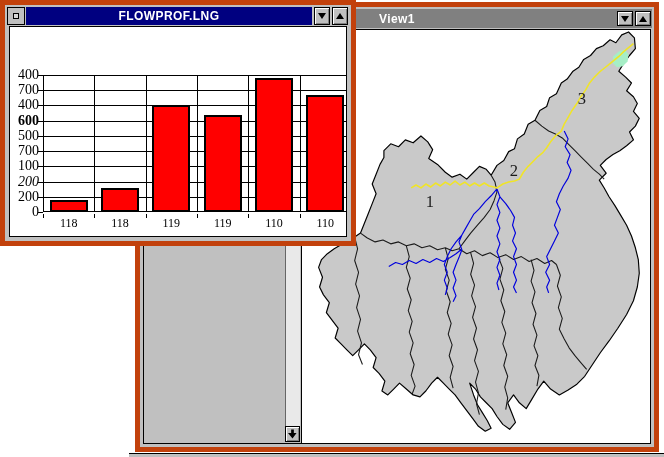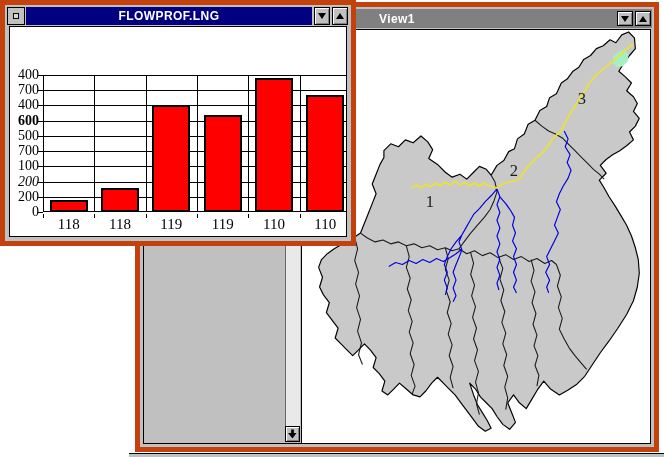--- a/index.html
+++ b/index.html
@@ -28,21 +28,21 @@
 
   .chart-title { position:absolute; left:6px; top:3px; width:330px; text-align:center;
                  font-family:"Liberation Serif","DejaVu Serif",serif; font-size:15.5px; line-height:17px; color:#000; }
   .plot-area { position:absolute; left:33px; top:48px; width:308px; height:137px; border:1.5px solid #000; background:#fff; }
   .hgrid { position:absolute; left:0; width:100%; height:1px; background:#000; }
   .vgrid { position:absolute; top:0; width:1px; height:100%; background:#000; }
   .bar  { position:absolute; background:var(--bar_fill,#f00); border:2px solid #000; }
   .ytick { position:absolute; width:5px; height:1px; background:#000; }
   .xtick { position:absolute; width:1px; height:4px; background:#000; }
   .ylab { position:absolute; left:0; width:29px; text-align:right; font-family:"Liberation Serif","DejaVu Serif",serif; font-size:14px; color:#000; }
-  .xlab { position:absolute; text-align:center; font-family:"Liberation Serif","DejaVu Serif",serif; font-size:15px; color:#000; }
+  .xlab { position:absolute; text-align:center; font-family:"Liberation Serif","DejaVu Serif",serif; font-size:12px; color:#000; }
 
   
   .win-view { left:135px; top:2px; width:524px; height:450px; z-index:1; }
   .vw-titlebar { position:absolute; left:2px; top:2px; right:2px; height:19px; background:var(--titlebar_inactive,#808080);
                  color:var(--titlebar_inactive_text,#fff); font-weight:bold; font-size:12px; letter-spacing:0.4px;
                  display:flex; align-items:center; justify-content:center; }
   .vw-btn-min { right:21px; top:4px; width:16px; height:15px; }
   .vw-btn-max { right:3px;  top:4px; width:16px; height:15px; }
   .vw-content { position:absolute; left:3px; right:3px; top:22px; bottom:3px; background:#fff; border:1px solid #000; overflow:hidden; }
 

